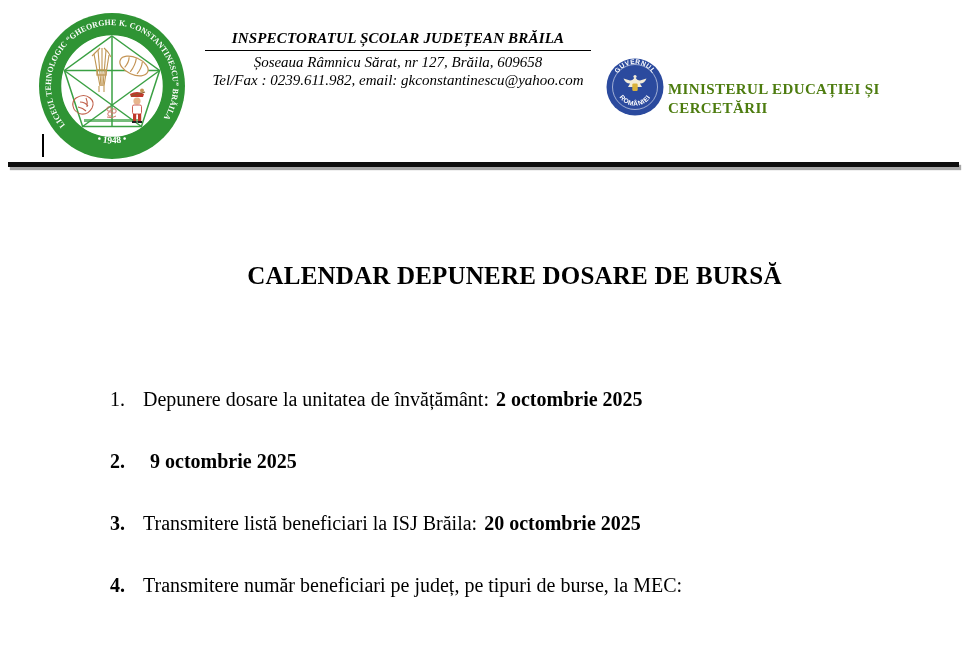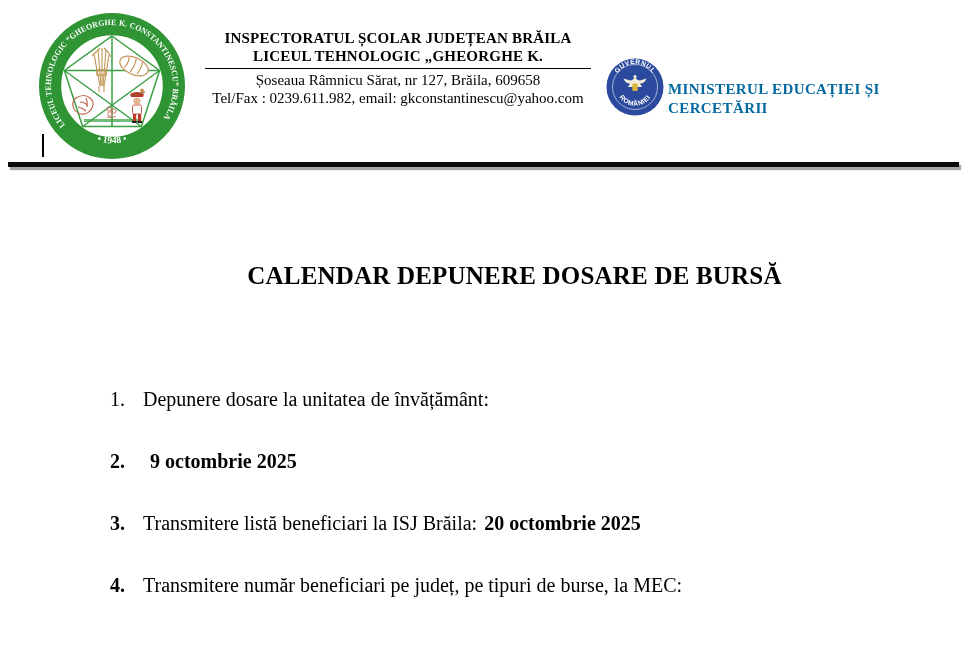--- a/index.html
+++ b/index.html
@@ -4,28 +4,28 @@
 <style>
   html,body{margin:0;padding:0;background:#e8e8e8;}
   .page{
     position:relative;width:973px;height:653px;background:#ffffff;
     font-family:"Liberation Serif",serif;color:#000;overflow:hidden;
     margin:0 auto;
   }
   
   .school-logo{position:absolute;left:38px;top:12px;}
   .text-cursor{position:absolute;left:42px;top:134px;width:2px;height:23px;background:#000;}
-  .org-block{position:absolute;left:205px;top:29px;width:386px;text-align:center;}
+  .org-block{position:absolute;left:205px;top:29px;width:386px;text-align:center;font-style:italic;}
   .org-line{font-weight:bold;font-size:15px;line-height:18px;letter-spacing:0.2px;}
   .thin-rule{border:none;border-top:1.5px solid #000;margin:3px 0 2px 0;}
   .addr-line{font-size:15px;line-height:18px;}
   .ministry-seal{position:absolute;left:606px;top:58px;}
   .ministry-label{
     position:absolute;left:668px;top:80px;width:300px;
-    font-weight:bold;font-size:15px;line-height:19px;color:#0369a1;letter-spacing:0.4px;
+    font-weight:bold;font-size:15px;line-height:19px;color:#4d7c0f;letter-spacing:0.4px;
   }
   
   .thick-rule{
     position:absolute;left:8px;top:162px;width:951px;height:5px;background:#0d0d0d;
     box-shadow:2px 3px 1px #a8a8a8;
   }
   
   .doc-title{
     position:absolute;left:0;top:258px;width:100%;box-sizing:border-box;padding-left:48px;
     text-align:center;font-weight:bold;font-size:25px;letter-spacing:0.2px;margin:4px;
@@ -107,21 +107,20 @@
         <circle cx="76" cy="99" r="2.2"></circle>
       <circle cx="72" cy="102" r="2.2"></circle>
         <path d="M69 105 q5 2 9 -1"></path>
     </g>
   </svg>
 
   <div class="text-cursor"></div>
 
   <div class="org-block">
     <div class="org-line">INSPECTORATUL ȘCOLAR JUDEȚEAN BRĂILA</div>
-    <div class="org-line">LICEUL TEHNOLOGIC „GHEORGHE  K.</div>
     <hr class="thin-rule">
     <div class="addr-line">Șoseaua Râmnicu Sărat, nr 127, Brăila, 609658</div>
     <div class="addr-line">Tel/Fax : 0239.611.982, email: gkconstantinescu@yahoo.com</div>
   </div>
 
   <svg class="ministry-seal" width="58" height="58" viewBox="0 0 58 58">
     <defs>
       <path id="sealTop" d="M 9 31 A 20.5 20.5 0 1 1 49 31"></path>
       <path id="sealBot" d="M 11 33.5 A 18.5 18.5 0 0 0 47 33.5"></path>
     </defs>
@@ -143,20 +142,21 @@
   <div class="ministry-label">MINISTERUL EDUCAȚIEI ȘI CERCETĂRII</div>
 
   <div class="thick-rule"></div>
 
   <h1 class="doc-title">CALENDAR DEPUNERE DOSARE DE BURSĂ</h1>
 
   <div class="calendar-list">
     <div class="calendar-item">
       <span class="item-num plain">1.</span>
       <span class="item-text">Depunere dosare la unitatea de învățământ:</span>
+      <span class="item-date">2 octombrie 2025</span>
     </div>
     <div class="calendar-item">
       <span class="item-num">2.</span>
       <span class="item-date">9 octombrie 2025</span>
     </div>
     <div class="calendar-item">
       <span class="item-num">3.</span>
       <span class="item-text">Transmitere listă beneficiari la ISJ Brăila:</span>
       <span class="item-date">20 octombrie 2025</span>
     </div>

